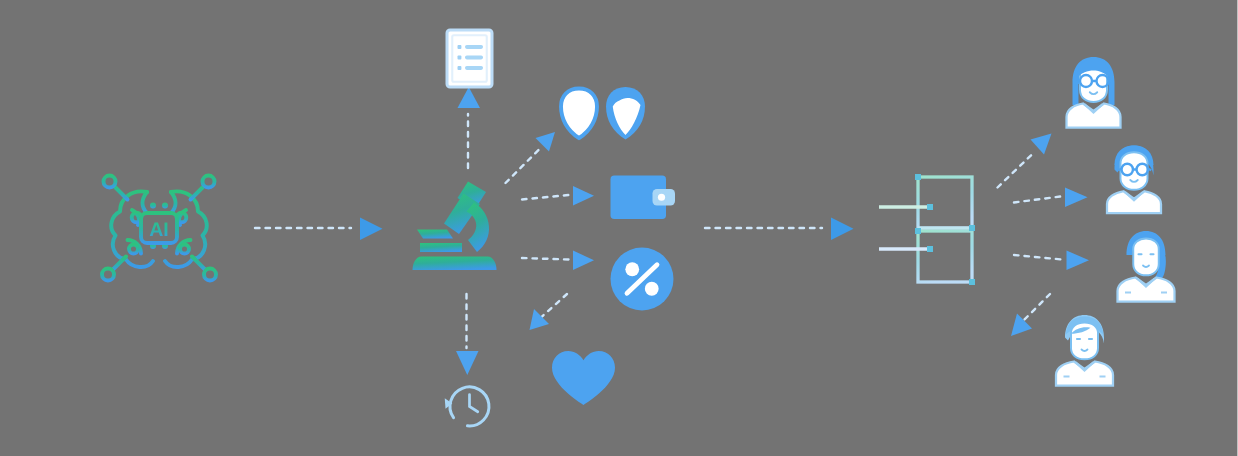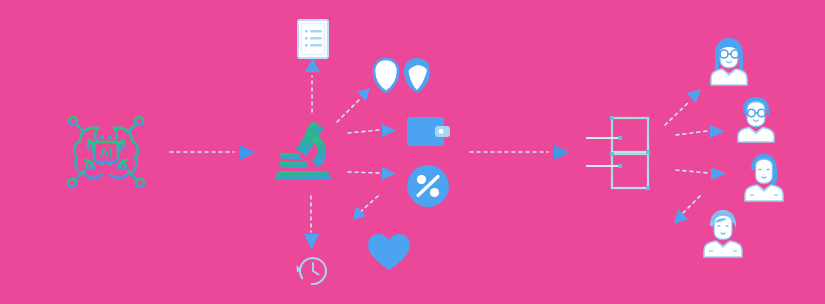--- a/index.html
+++ b/index.html
@@ -7,21 +7,21 @@
     padding: 0;
     background: #ffffff;
   }
   body {
     font-family: "Liberation Sans", sans-serif;
   }
   #canvas {
     position: relative;
     width: 825px;
     height: 304px;
-    background: #ec4899;
+    background: #737373;
     overflow: hidden;
   }
   .node {
     position: absolute;
   }
   .conn {
     position: absolute;
     left: 0;
     top: 0;
     width: 825px;

